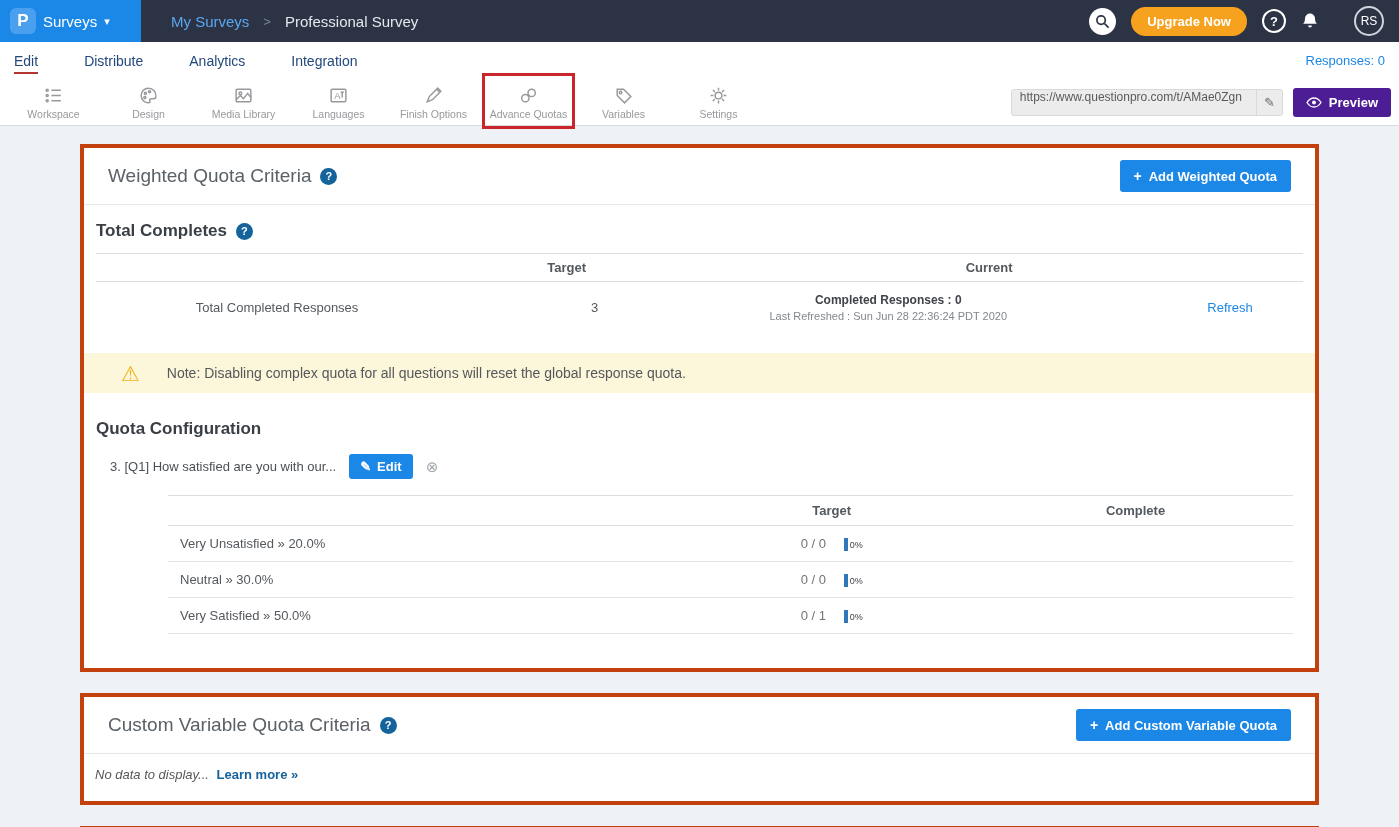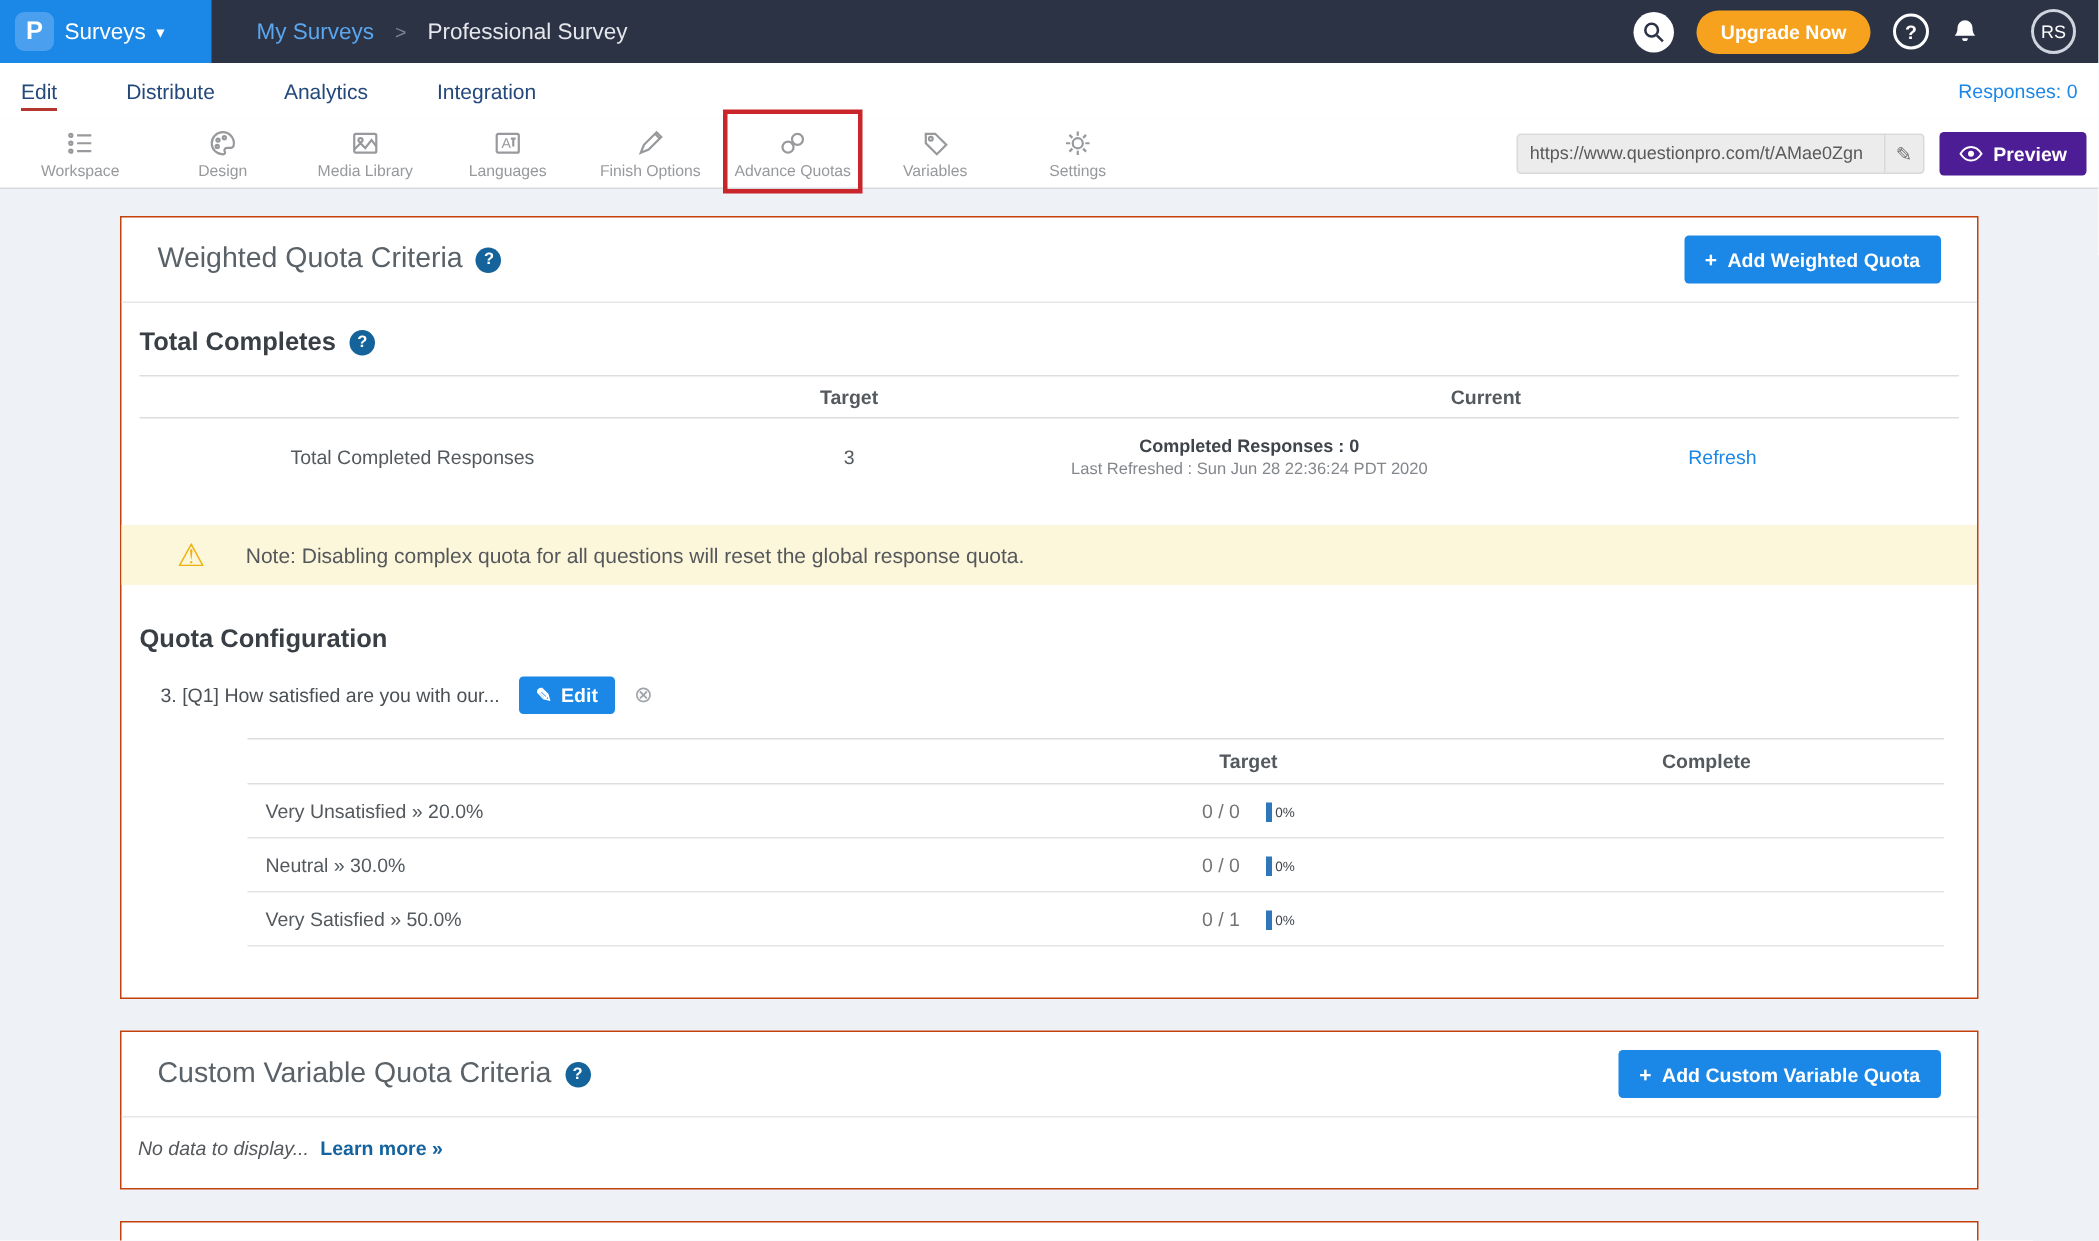--- a/index.html
+++ b/index.html
@@ -34,42 +34,42 @@
   .tab.active span { border-bottom:2px solid #b5352f; padding-bottom:3px; }
   .responses { margin-left:auto; color:#1b87e6; font-size:13px; }
 
   
   .toolbar { height:47px; background:#fff; border-bottom:1px solid #d8dbdf; display:flex; align-items:center; padding-left:6px; }
   .tool { width:95px; display:flex; flex-direction:column; align-items:center; gap:2px; cursor:pointer; position:relative; }
   .tool-label { font-size:10.5px; color:#97999c; white-space:nowrap; }
   .tool svg { display:block; }
   .tool.annotated::after { content:""; position:absolute; left:1px; right:1px; top:-12px; bottom:-9px; border:3px solid #c9252b; }
   .toolbar-right { margin-left:auto; display:flex; align-items:center; gap:10px; padding-right:8px; }
-  .url-box { width:272px; height:27px; background:#ececec; border:1px solid #d9d9d9; border-radius:3px; display:flex; align-items:center; font-size:12px; color:#5a5a5a; overflow:hidden; cursor:text; }
+  .url-box { width:272px; height:27px; background:#ececec; border:1px solid #d9d9d9; border-radius:3px; display:flex; align-items:flex-start; font-size:12px; color:#5a5a5a; overflow:hidden; cursor:text; }
   .url-text { flex:1; padding:0 8px; white-space:nowrap; overflow:hidden; }
   .url-pencil { width:26px; height:100%; display:flex; align-items:center; justify-content:center; color:#6b6b6b; border-left:1px solid #d9d9d9; cursor:pointer; font-size:13px; }
   .preview-btn { height:29px; background:#4c1d95; border:none; border-radius:3px; color:#fff; font-size:13px; font-weight:bold; display:flex; align-items:center; gap:7px; padding:0 13px; cursor:pointer; font-family:inherit; }
 
   
   .main { padding:18px 80px 0; }
-  .card { background:#fff; border:1px solid #c2410c; margin-bottom:21px; }
+  .card { background:#fff; border:4px solid #c2410c; margin-bottom:21px; }
   .card-header { display:flex; align-items:center; padding:12px 24px; border-bottom:1px solid #e7e7e7; min-height:54px; }
   .card-title { margin:0; font-size:19px; font-weight:normal; color:#5a6167; }
   .help-badge { width:17px; height:17px; border-radius:50%; background:#14639b; color:#fff; font-size:11px; font-weight:bold; display:flex; align-items:center; justify-content:center; margin-left:9px; cursor:pointer; flex:none; }
   .add-btn { margin-left:auto; background:#1b87e6; border:none; border-radius:3px; color:#fff; font-size:13px; font-weight:bold; padding:8px 14px; display:flex; align-items:center; gap:7px; cursor:pointer; font-family:inherit; }
   .add-btn .plus { font-size:14px; }
 
   .section { padding:16px 12px 16px; }
   .sec-heading { display:flex; align-items:center; margin-bottom:12px; }
   .sec-title { margin:0; font-size:17px; font-weight:bold; color:#393f45; }
 
   
   .tc-head { display:grid; grid-template-columns:30% 18% 52%; border-top:1px solid #dddddd; border-bottom:1px solid #dddddd; padding:6px 0; font-size:13px; font-weight:bold; color:#54595e; }
   .tc-head > div { text-align:center; }
-  .tc-data { display:grid; grid-template-columns:30% 18% 26% 26%; align-items:center; padding:11px 0 15px; font-size:13px; color:#54595e; }
+  .tc-data { display:grid; grid-template-columns:30% 18% 26% 26%; align-items:center; padding:11px 0 15px; font-size:13px; color:#54595e;gap:28px; }
   .tc-data > div { text-align:center; }
   .tc-info-main { font-weight:bold; font-size:12px; color:#3f444a; }
   .tc-info-sub { font-size:11px; color:#83878c; margin-top:3px; }
   .link { color:#1b87e6; cursor:pointer; }
 
   
   .note-bar { background:#fcf6da; min-height:40px; display:flex; align-items:center; padding:8px 0; }
   .warn-icon { color:#efb110; font-size:21px; margin:0 27px 0 37px; line-height:1; }
   .note-text { font-size:14px; color:#55585b; }
 

